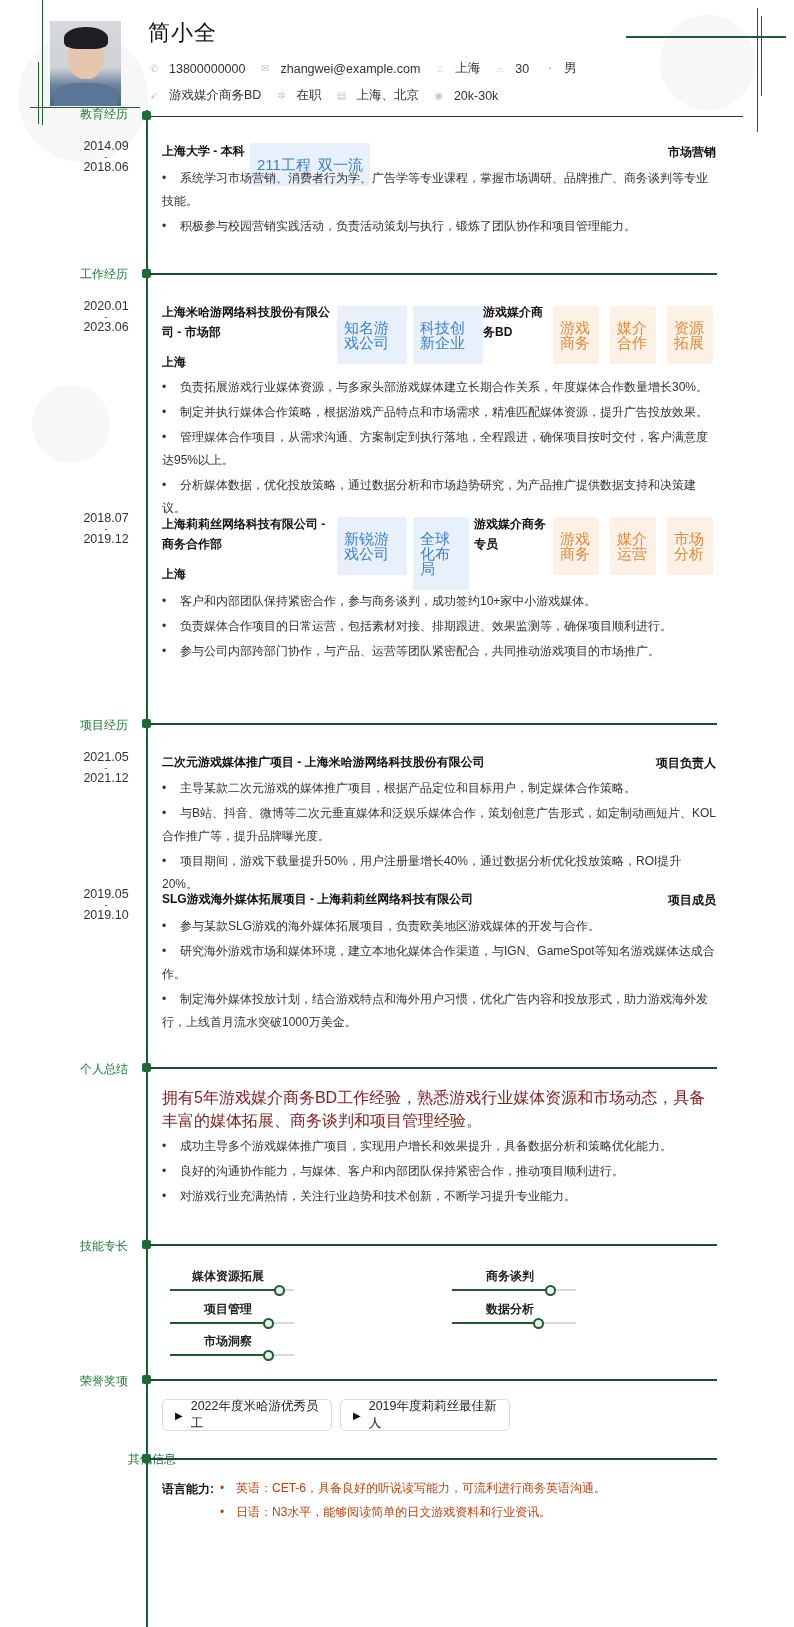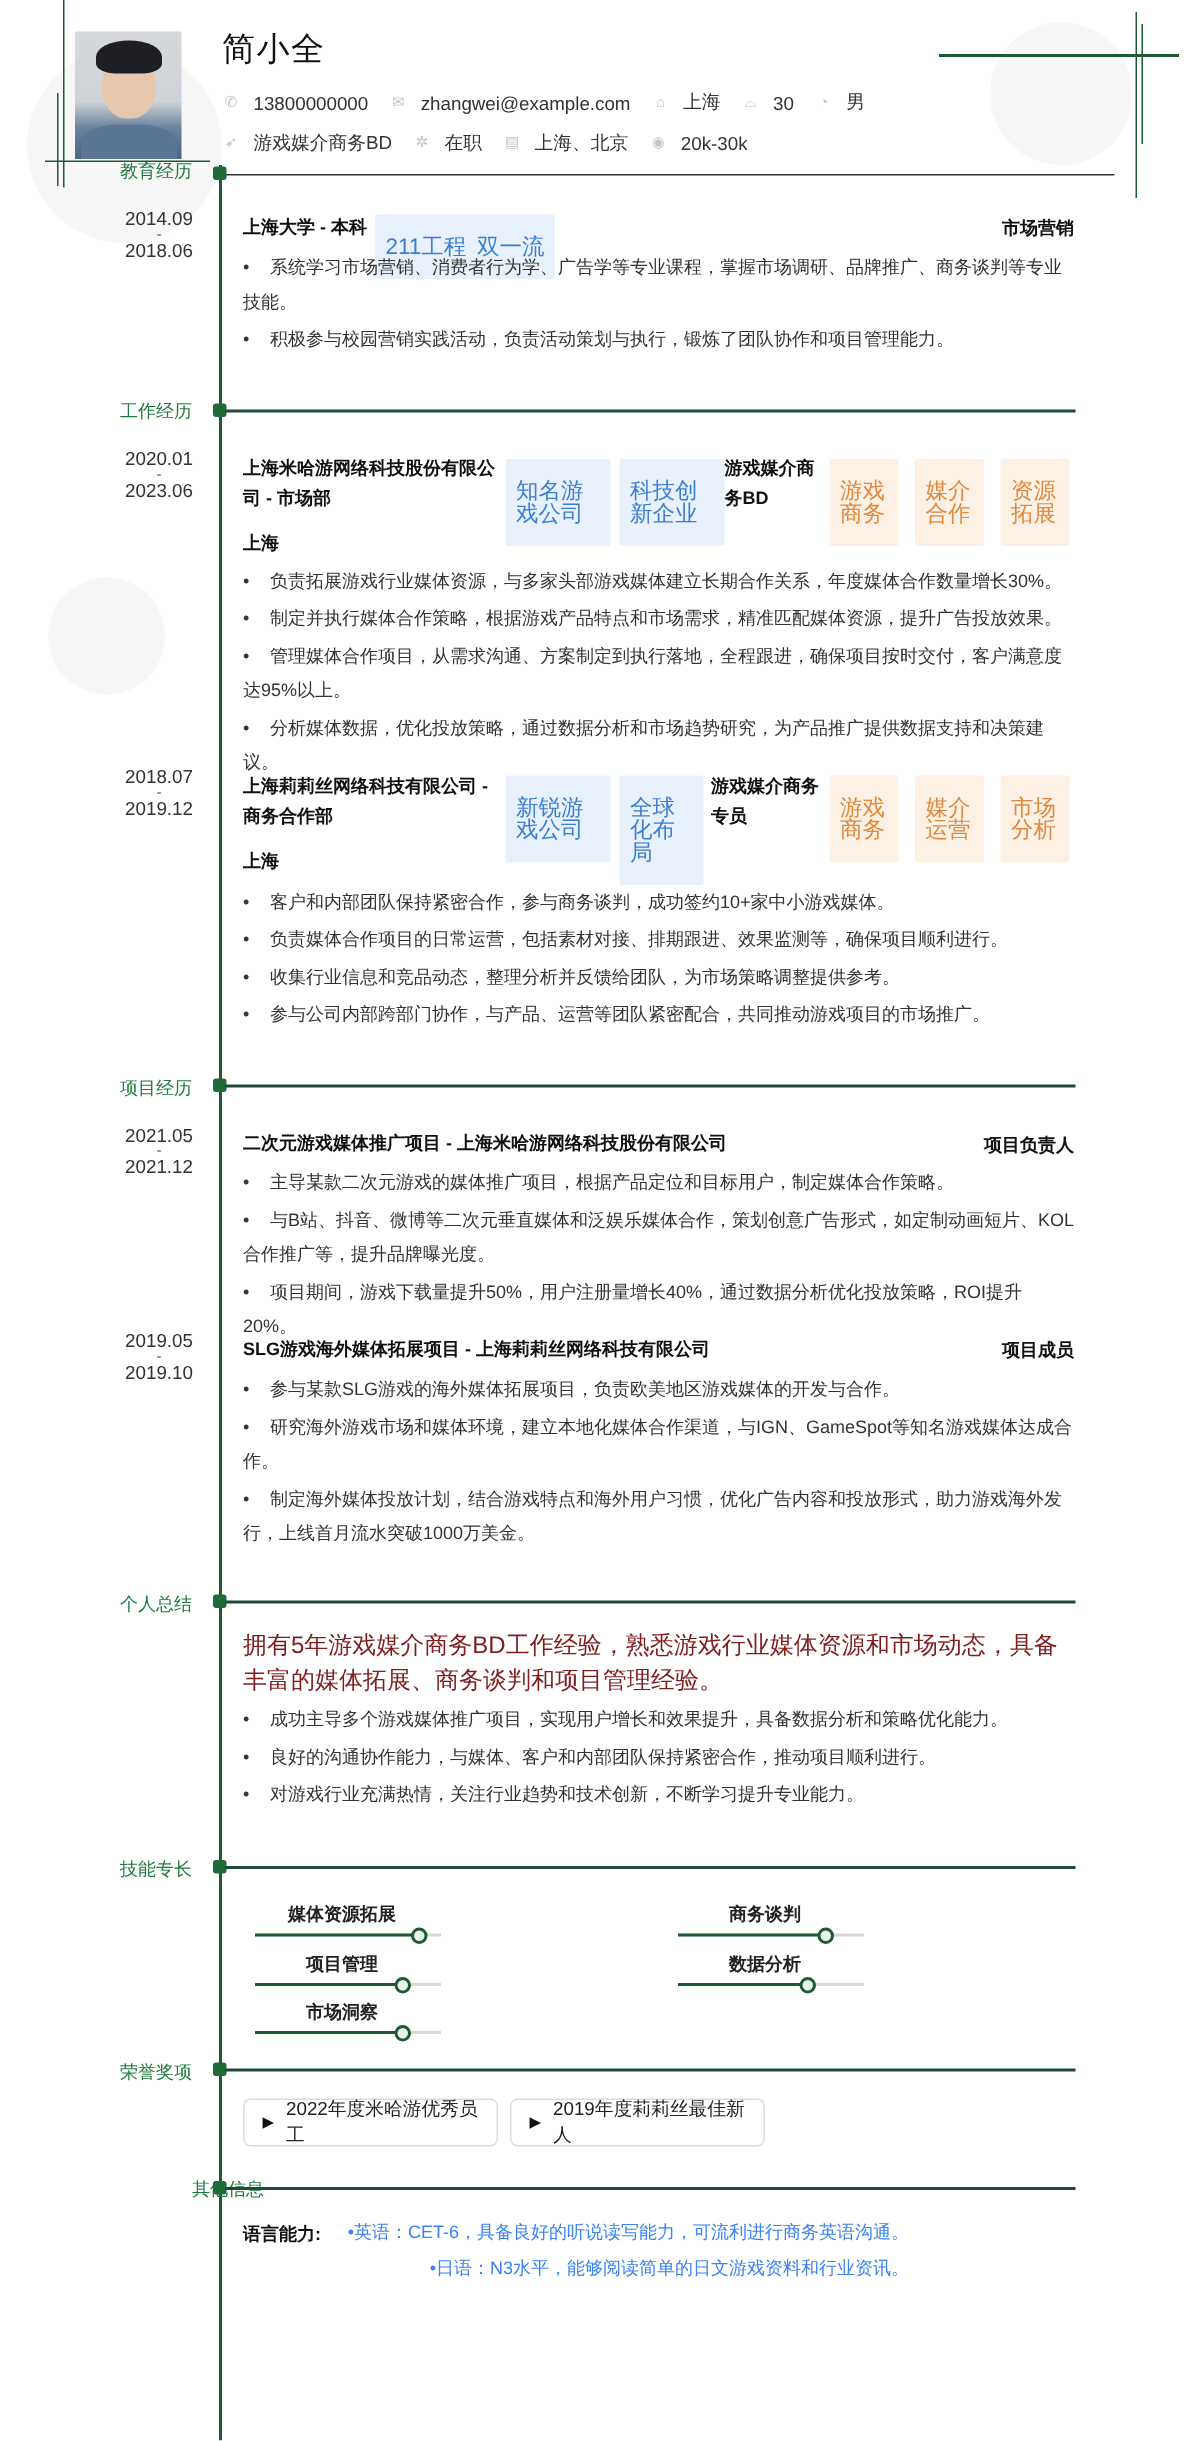--- a/index.html
+++ b/index.html
@@ -48,21 +48,21 @@
   .skill-track { position: relative; height: 10px; margin-left: 8px; }
   .skill-bg { position: absolute; left: 0; top: 4px; height: 1.5px; background: #d8d8d8; }
   .skill-fill { position: absolute; left: 0; top: 3.5px; height: 2.5px; background: #1f5a35; }
   .skill-knob { position: absolute; top: 0; width: 11px; height: 11px; border-radius: 50%; border: 2px solid #1f5a35; background: #e8f5ec; }
 
   
   .award { position: absolute; top: 1399px; height: 32px; border: 1px solid #dcdcdc; border-radius: 5px; display: flex; align-items: center; padding: 0 12px; font-size: 12.5px; color: #222; background: #fff; }
   .award .tri { font-size: 10px; margin-right: 8px; color: #111; }
 
   .other-label { position: absolute; left: 162px; top: 1481px; font-size: 12px; font-weight: bold; color: #111; }
-  .other-list { position: absolute; left: 220px; font-size: 12px; color: #3b82f6; line-height: 24px; text-align: right; }
+  .other-list { position: absolute; left: 220px; font-size: 12px; color: #c2410c; line-height: 24px; }
   .other-list div::before { content: "•"; display: inline-block; width: 16px; }
 </style>
 </head>
 <body>
 
 <div class="deco-circle" style="left:18px;top:32px;width:130px;height:130px;"></div>
 <div class="deco-circle" style="left:660px;top:15px;width:95px;height:95px;"></div>
 <div class="deco-circle" style="left:32px;top:385px;width:78px;height:78px;"></div>
 <div class="deco-line" style="left:30px;top:107px;width:110px;height:1px;"></div>
 <div class="deco-line" style="left:38px;top:62px;width:1px;height:62px;"></div>
@@ -166,21 +166,20 @@
 <div class="tag blue" style="left:337px;top:517px;width:70px;">新锐游戏公司</div>
 <div class="tag blue" style="left:413px;top:517px;width:56px;">全球化布局</div>
 <div class="entry-title" style="left:474px;top:514px;width:72px;">游戏媒介商务专员</div>
 <div class="tag orange" style="left:553px;top:517px;width:46px;">游戏商务</div>
 <div class="tag orange" style="left:610px;top:517px;width:46px;">媒介运营</div>
 <div class="tag orange" style="left:667px;top:517px;width:46px;">市场分析</div>
 <div class="sub-loc" style="top:566px;">上海</div>
 <ul class="bullets" style="top:590px;">
   <li>客户和内部团队保持紧密合作，参与商务谈判，成功签约10+家中小游戏媒体。</li>
   <li>负责媒体合作项目的日常运营，包括素材对接、排期跟进、效果监测等，确保项目顺利进行。</li>
-  <li>收集行业信息和竞品动态，整理分析并反馈给团队，为市场策略调整提供参考。</li>
   <li>参与公司内部跨部门协作，与产品、运营等团队紧密配合，共同推动游戏项目的市场推广。</li>
 </ul>
 
 <div class="section-title" style="top:717px;">项目经历</div>
 <div class="section-dot" style="top:719px;"></div>
 <div class="section-line" style="top:723px;"></div>
 
 <div class="date" style="top:751px;">
   <span>2021.05</span><span class="dash">-</span><span>2021.12</span>
 </div>

